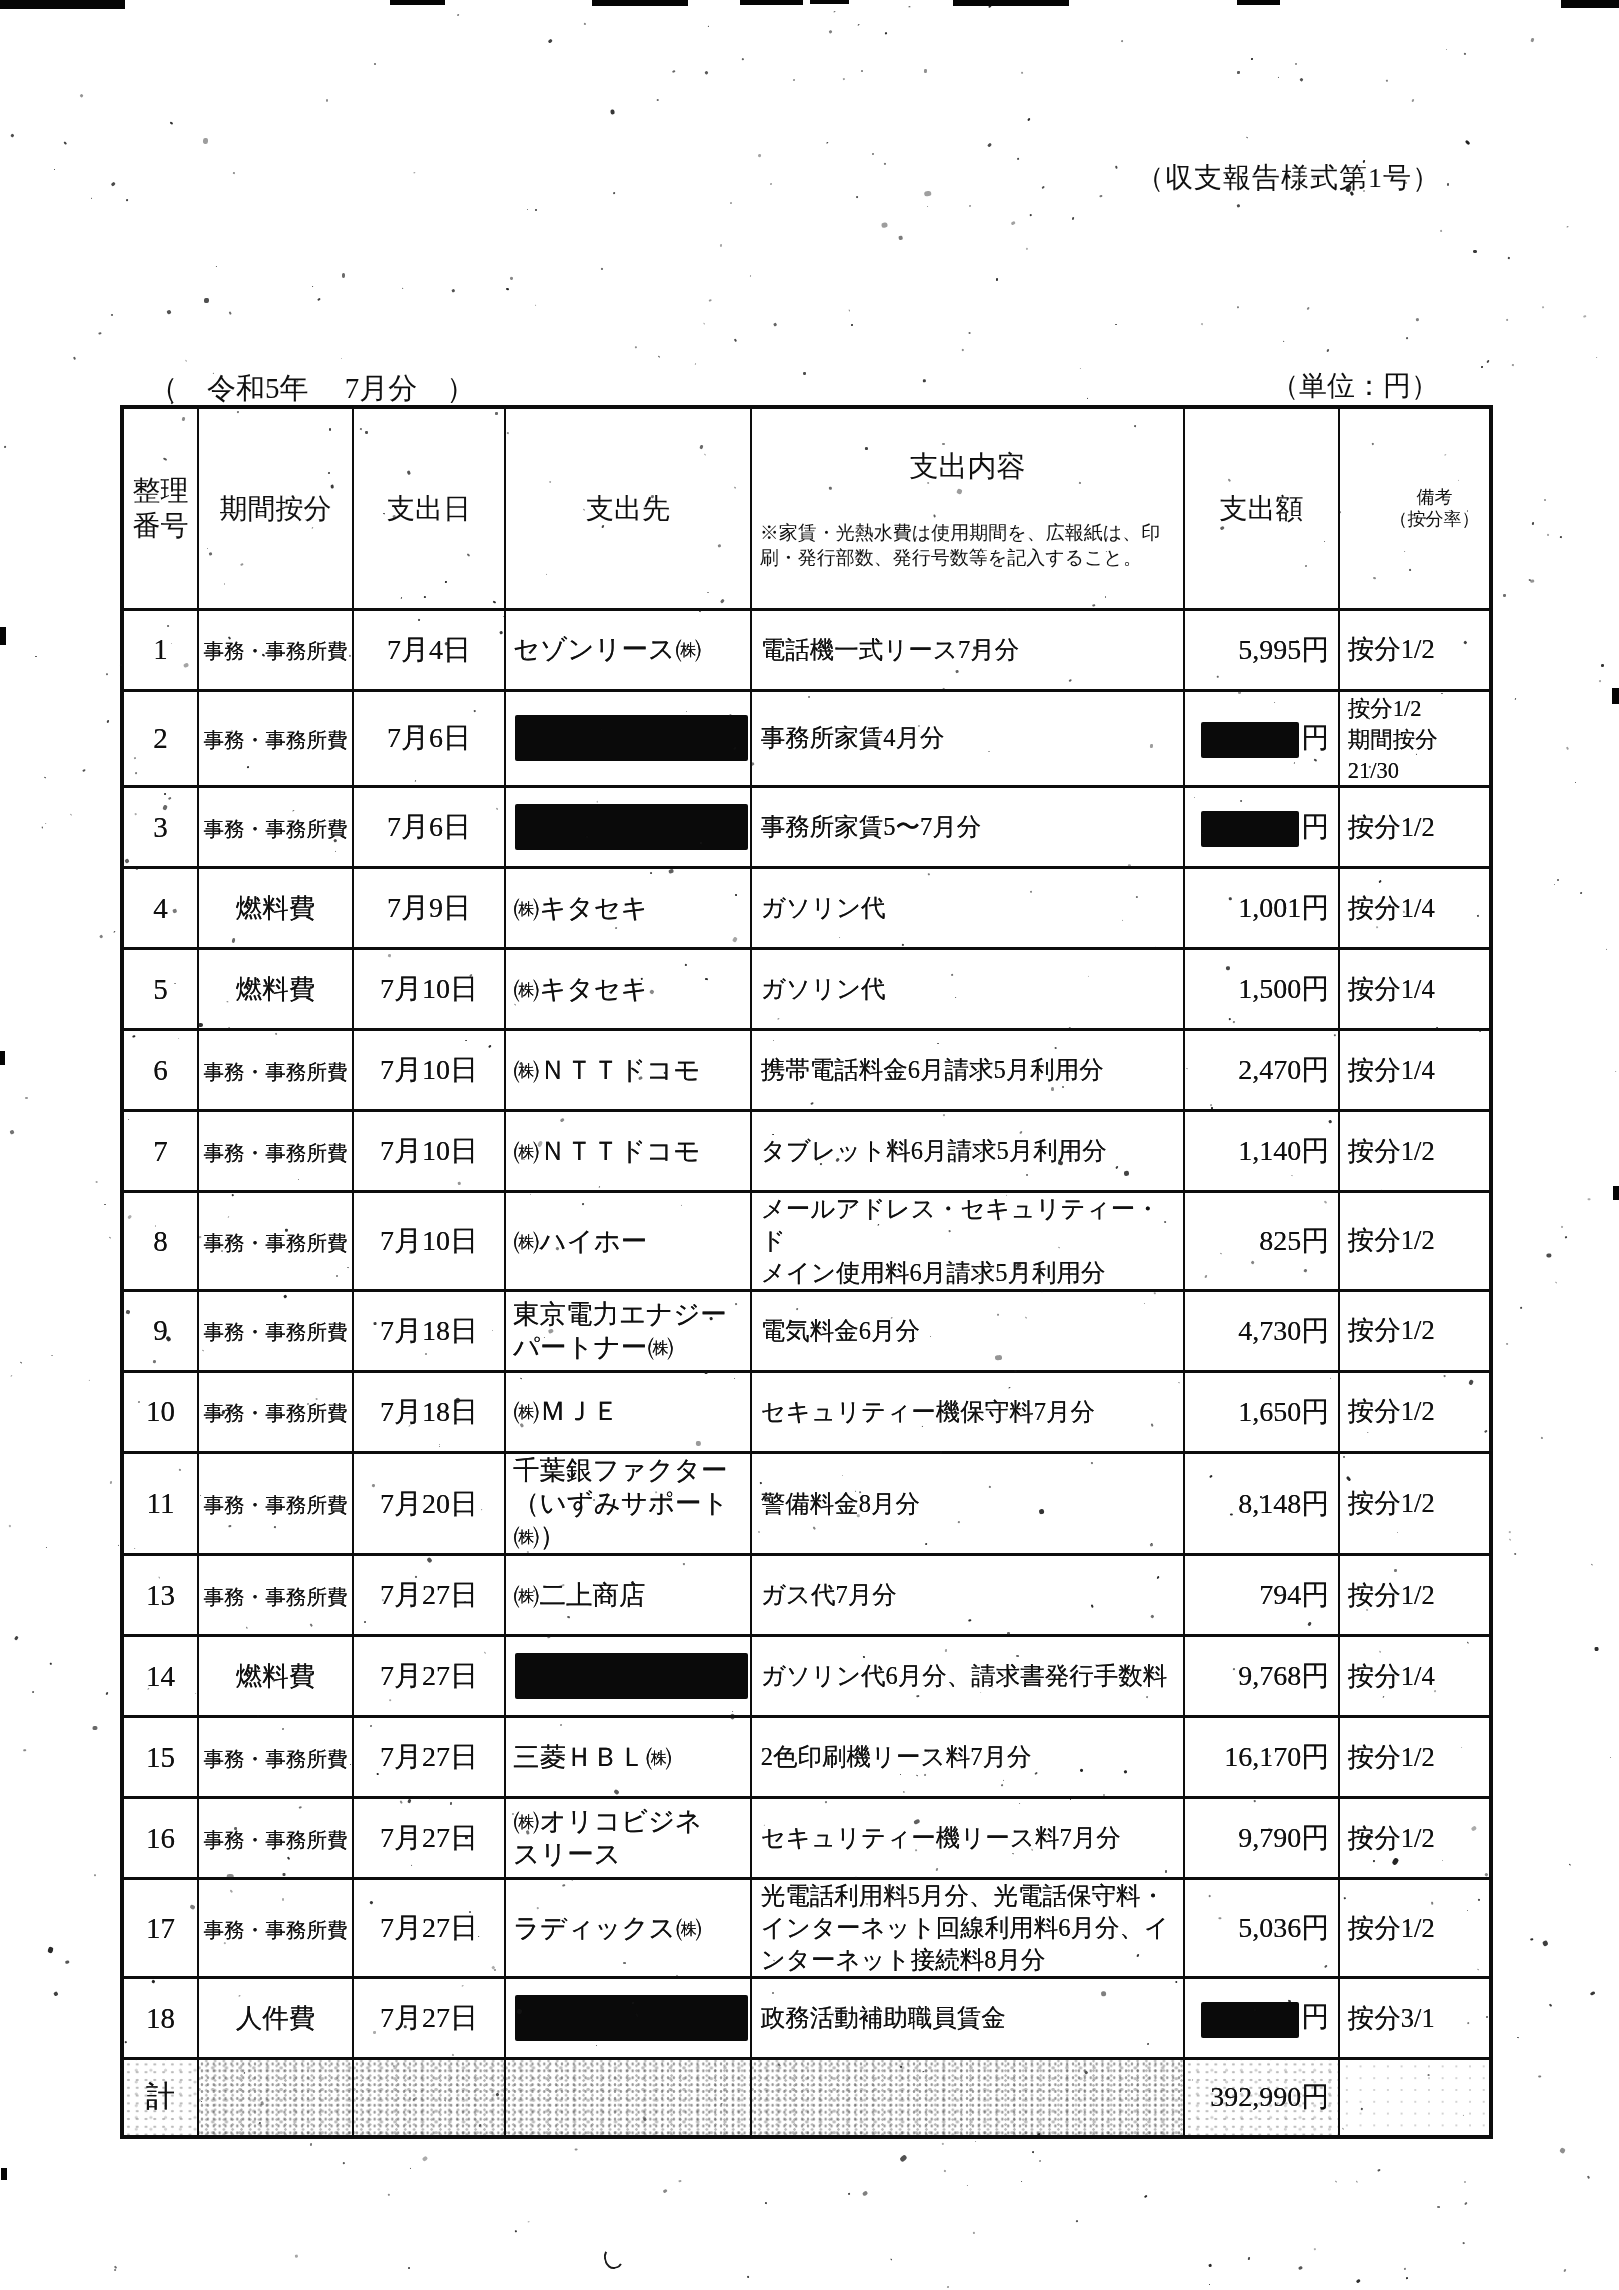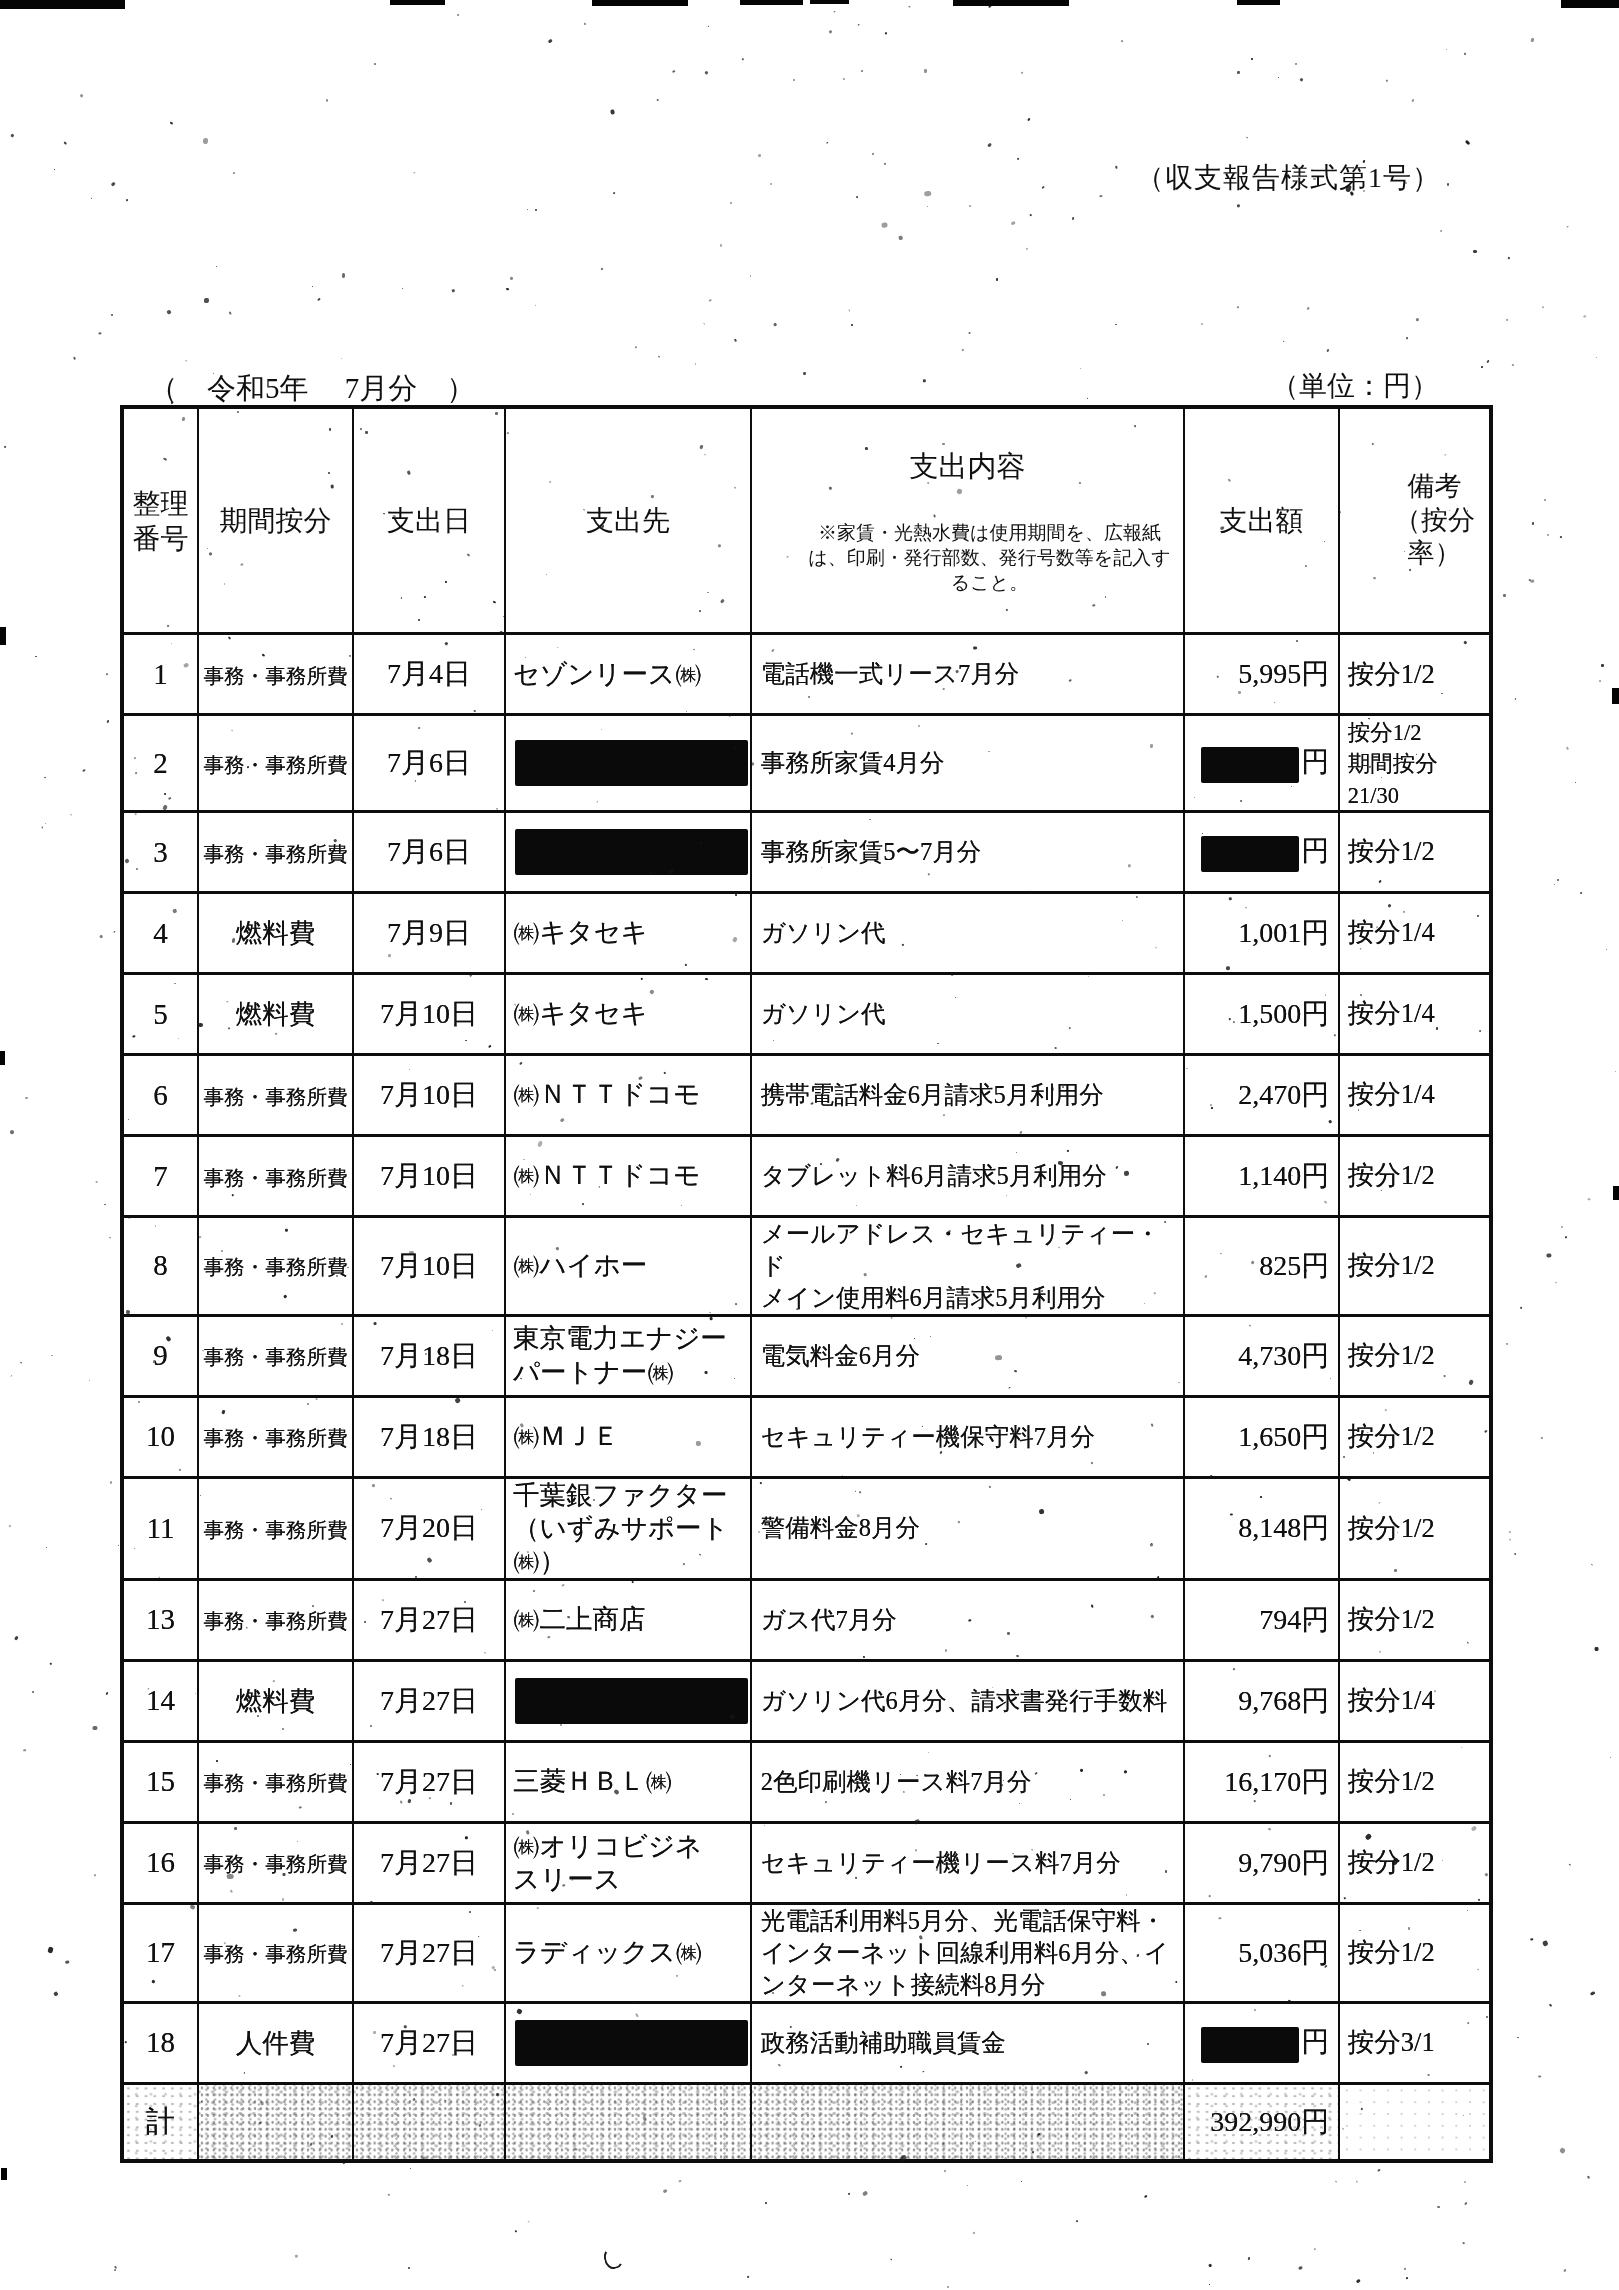--- a/index.html
+++ b/index.html
@@ -23,24 +23,24 @@
   
   table.expense{position:absolute;top:405px;left:120px;width:1369px;
     border-collapse:collapse;table-layout:fixed;border:4.9px solid #0d0d0d;}
   th,td{border:2.9px solid #0d0d0d;border-top-width:3.9px;border-bottom-width:3.9px;
     vertical-align:middle;padding:0;overflow:hidden;}
   thead tr{height:131px;}
   tbody tr{height:81px;}
   tbody tr.row-tall{height:99px;}
   tfoot tr{height:78px;}
   th{font-weight:normal;font-size:28px;white-space:pre-line;line-height:1.25;text-align:center;}
-  th.c-rem{font-size:27px;padding-left:40px;}
+  th.c-rem{font-size:18px;padding-left:40px;}
   th.c-desc{padding:3.9px 7.8px 2px 7.8px;}
   .h-desc-title{display:block;font-size:29px;text-align:center;}
-  .h-desc-note{display:block;font-size:19px;text-align:center;line-height:1.3;margin-top:2px;margin-left:44px;}
+  .h-desc-note{display:block;font-size:19px;text-align:left;line-height:1.3;margin-top:2px;}
   td.c-no{text-align:center;font-size:29px;}
   td.c-cat{text-align:center;font-size:26.5px;}
   td.c-cat .sm{font-size:20.6px;}
   td.c-date{text-align:center;font-size:28px;}
   td.c-payee{font-size:26.5px;padding-left:6.9px;white-space:pre-line;line-height:1.25;}
   td.c-desc{font-size:24.5px;padding-left:8.8px;white-space:pre-line;line-height:1.3;}
   td.c-amt{text-align:right;font-size:28px;padding-right:8.8px;}
   td.c-rem{font-size:26.5px;padding-left:7.8px;white-space:pre-line;line-height:1.18;}
   td.c-rem .sm{font-size:22.5px;}
   td span{text-shadow:0 0 0.5px #3a3a3a;}

